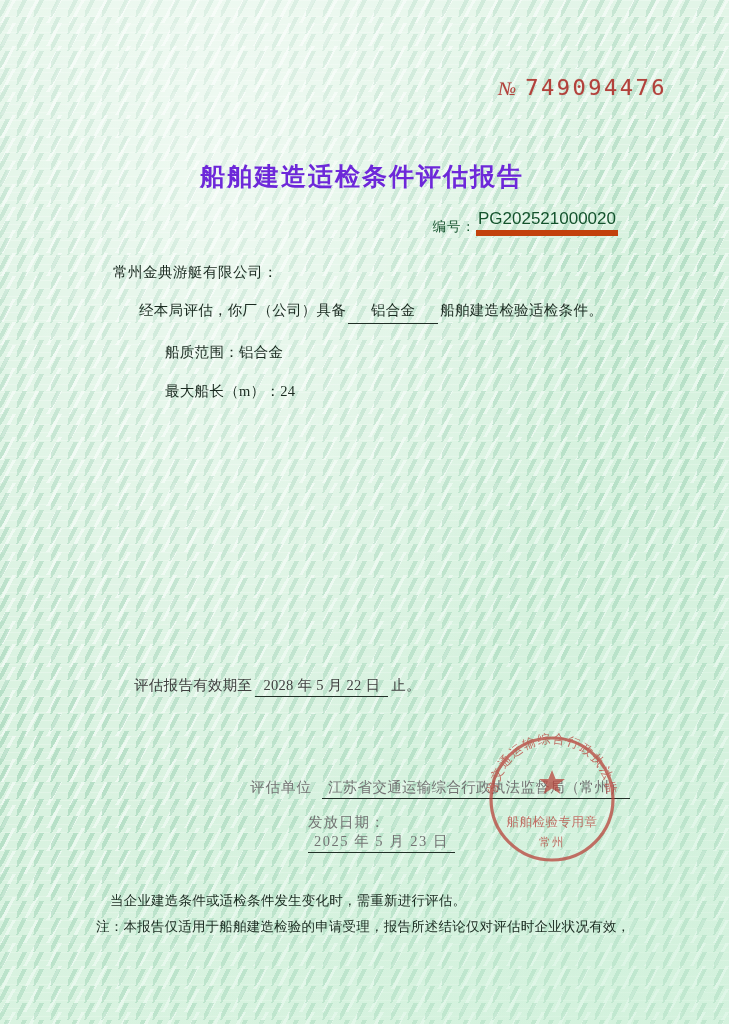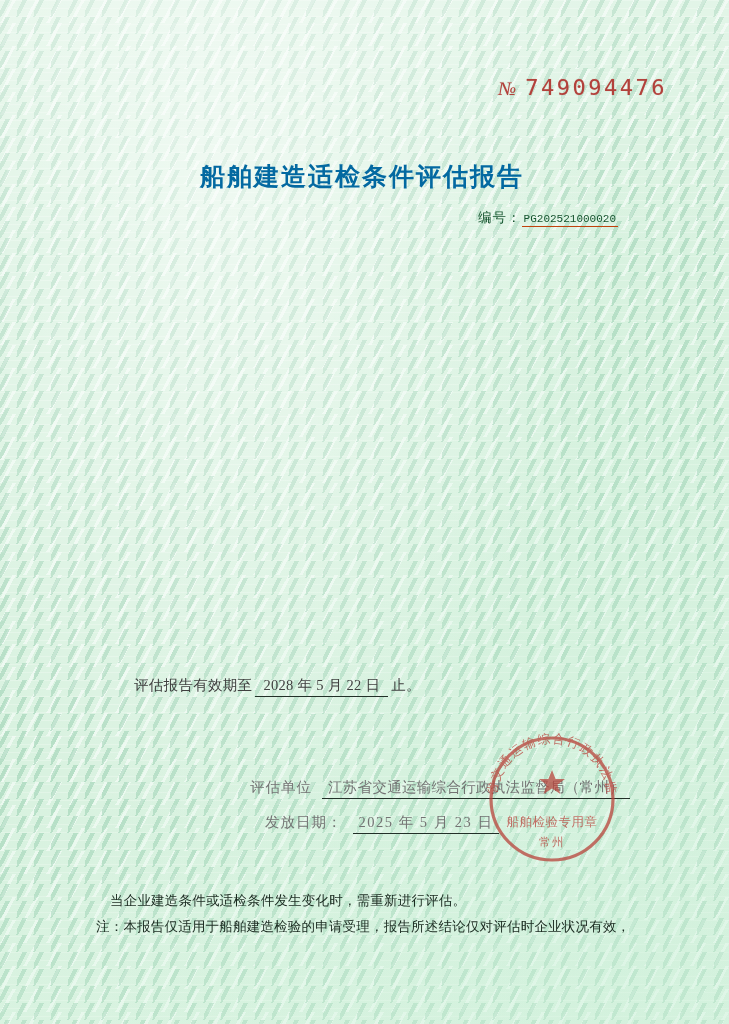--- a/index.html
+++ b/index.html
@@ -90,40 +90,40 @@
   
   .doc-title {
     position: absolute;
     top: 160px;
     left: 0;
     width: 724px;
     text-align: center;
     font-size: 25px;
     font-weight: bold;
     letter-spacing: 2px;
-    color: #0369a1;
+    color: #6d28d9;
     font-family: "Liberation Serif", "DejaVu Serif", serif;
   }
 
   
   .code-line {
     position: absolute;
     top: 209px;
     right: 111px;
     font-size: 13.5px;
     color: #14532d;
     white-space: nowrap;
     display: flex;
     align-items: flex-end;
   }
   .code-line .code-label { letter-spacing: 1px; }
   .code-line .code-value {
-    font-family: Liberation Mono, monospace;
-    font-size: 11px;
-    border-bottom: 1px solid #c2410c;
+    font-family: Liberation Sans, sans-serif;
+    font-size: 17px;
+    border-bottom: 6px solid #c2410c;
     padding: 0 2px 1px 2px;
     letter-spacing: 0;
   }
 
   
   .body-block {
     position: absolute;
     left: 113px;
     top: 262px;
     width: 540px;
@@ -184,21 +184,22 @@
     margin-bottom: 14px;
     letter-spacing: 0.3px;
   }
   .sign-row .sign-label { letter-spacing: 1px; }
   .sign-row .sign-value {
     border-bottom: 1px solid #223028;
     padding: 0 6px 1px 6px;
     margin-left: 10px;
   }
   .sign-row.issue-date {
-    margin-left: 15px;
+    margin-left: 48px;
+    flex-direction: column;
   }
   .issue-date .sign-value { letter-spacing: 1.5px; }
 
   
   .seal {
     position: absolute;
     left: 479px;
     top: 726px;
     width: 146px;
     height: 146px;
@@ -235,20 +236,35 @@
       <span class="no-digits">749094476</span>
     </div>
 
     <div class="doc-title">船舶建造适检条件评估报告</div>
 
     <div class="code-line">
       <span class="code-label">编号：</span>
       <span class="code-value">PG202521000020</span>
     </div>
 
+    <div class="body-block">
+      <p class="p-addressee">常州金典游艇有限公司：</p>
+
+      <p class="p-main">
+        <span>经本局评估，你厂（公司）具备</span><span class="blank-fill">铝合金</span><span>船舶建造检验适检条件。</span>
+      </p>
+
+      <p class="p-row">
+        <span>船质范围：</span><span>铝合金</span>
+      </p>
+
+      <p class="p-row">
+        <span>最大船长（m）：</span><span>24</span>
+      </p>
+    </div>
 
     <div class="validity">
       <span>评估报告有效期至</span><span class="date-fill">2028 年 5 月 22 日</span><span>止。</span>
     </div>
 
     <div class="sign-block">
       <div class="sign-row">
         <span class="sign-label">评估单位</span>
         <span class="sign-value">江苏省交通运输综合行政执法监督局（常州）</span>
       </div>

